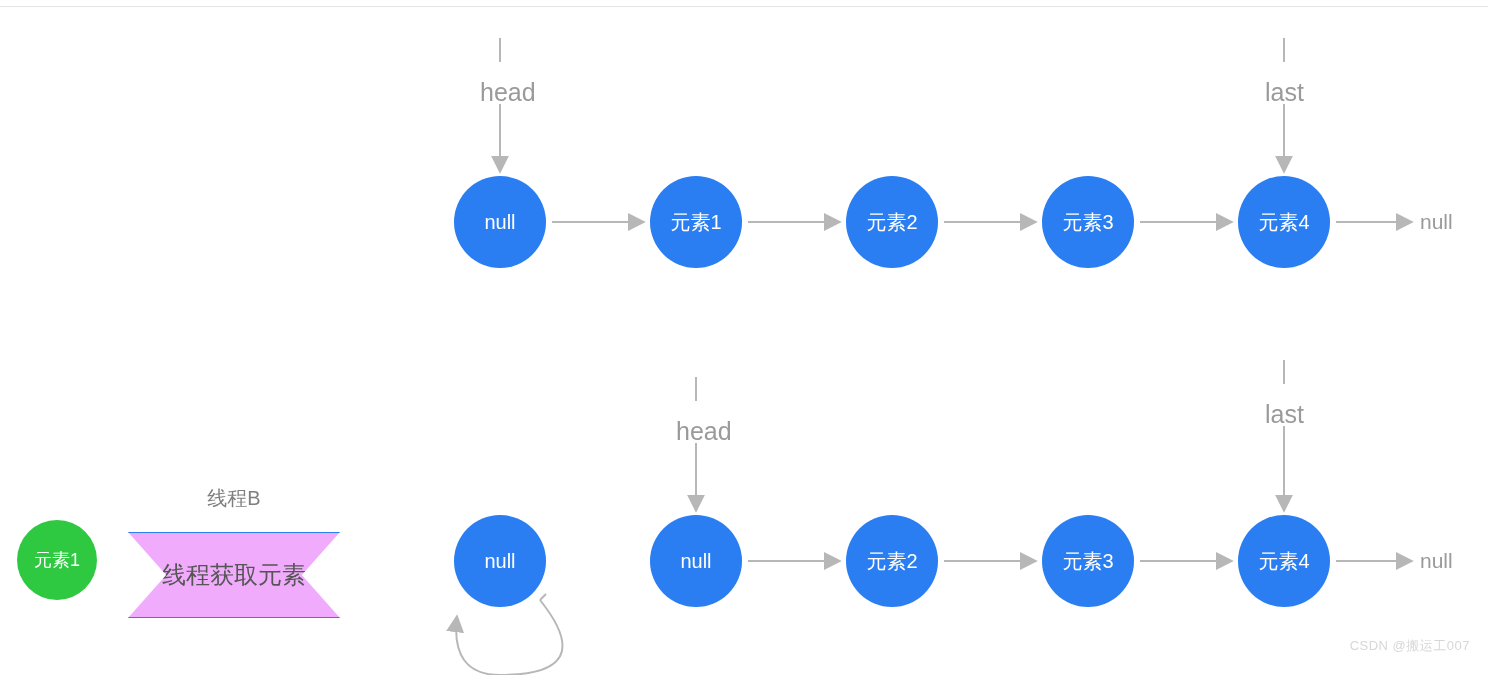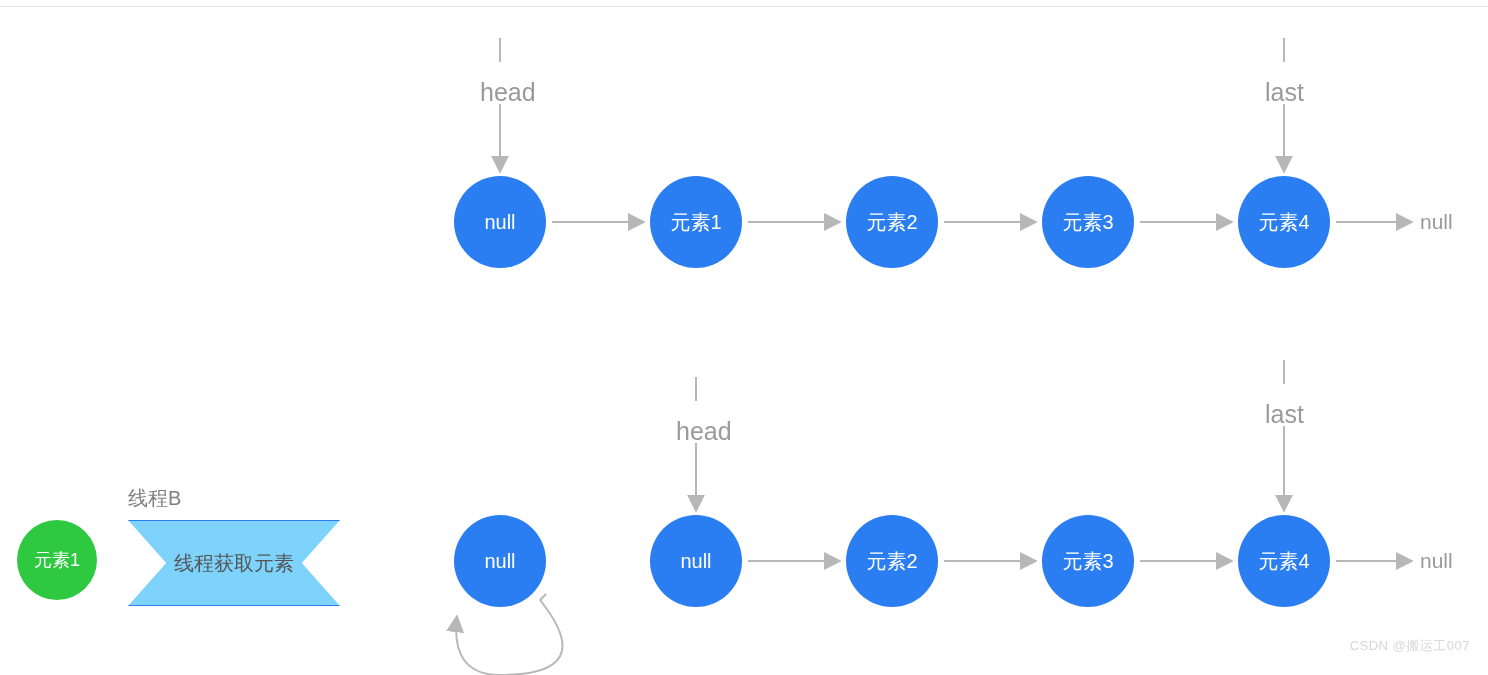--- a/index.html
+++ b/index.html
@@ -5,22 +5,22 @@
   html,body{margin:0;padding:0;width:1488px;height:675px;background:#fff;font-family:"Helvetica Neue",Arial,"PingFang SC","Microsoft YaHei",sans-serif;overflow:hidden}
   .stage{position:relative;width:1488px;height:675px}
   .top-line{position:absolute;left:0;right:0;top:6px;border-top:1px solid #e4e4e4}
   .node{position:absolute;width:92px;height:92px;border-radius:50%;display:flex;align-items:center;justify-content:center;color:#fff;font-size:20px;font-weight:400}
   .blue{background:#2a7ef1}
   .green{background:#2ec940}
   .smallgreen{width:80px;height:80px;font-size:18px}
   .lbl{position:absolute;color:#9a9a9a;font-size:25px}
   .null-lbl{position:absolute;color:#9a9a9a;font-size:21px}
   .tag-wrap{position:absolute}
-  .tag-title{color:#7f7f7f;font-size:20px;text-align:left;margin-bottom:8px}
-  .tag{position:relative;width:210px;height:84px;background:#7dd3fc;border:1px solid #2a7ef1;display:flex;align-items:center;justify-content:center;color:#555;font-size:20px;clip-path:polygon(0 0,100% 0,82% 50%,100% 100%,0 100%,18% 50%)}
+  .tag-title{color:#7f7f7f;font-size:20px;text-align:center;margin-bottom:20px}
+  .tag{position:relative;width:210px;height:84px;background:#f0abfc;border:1px solid #2a7ef1;display:flex;align-items:center;justify-content:center;color:#555;font-size:24px;clip-path:polygon(0 0,100% 0,82% 50%,100% 100%,0 100%,18% 50%)}
   .watermark{position:absolute;right:18px;bottom:20px;color:#d7d7d7;font-size:13px;letter-spacing:.5px}
   svg.arrows{position:absolute;left:0;top:0;width:1488px;height:675px;pointer-events:none}
 </style>
 </head>
 <body>
 
 <div class="stage">
   <div class="top-line"></div>
 
   <div class="lbl" style="left:480px;top:78px">head</div>

